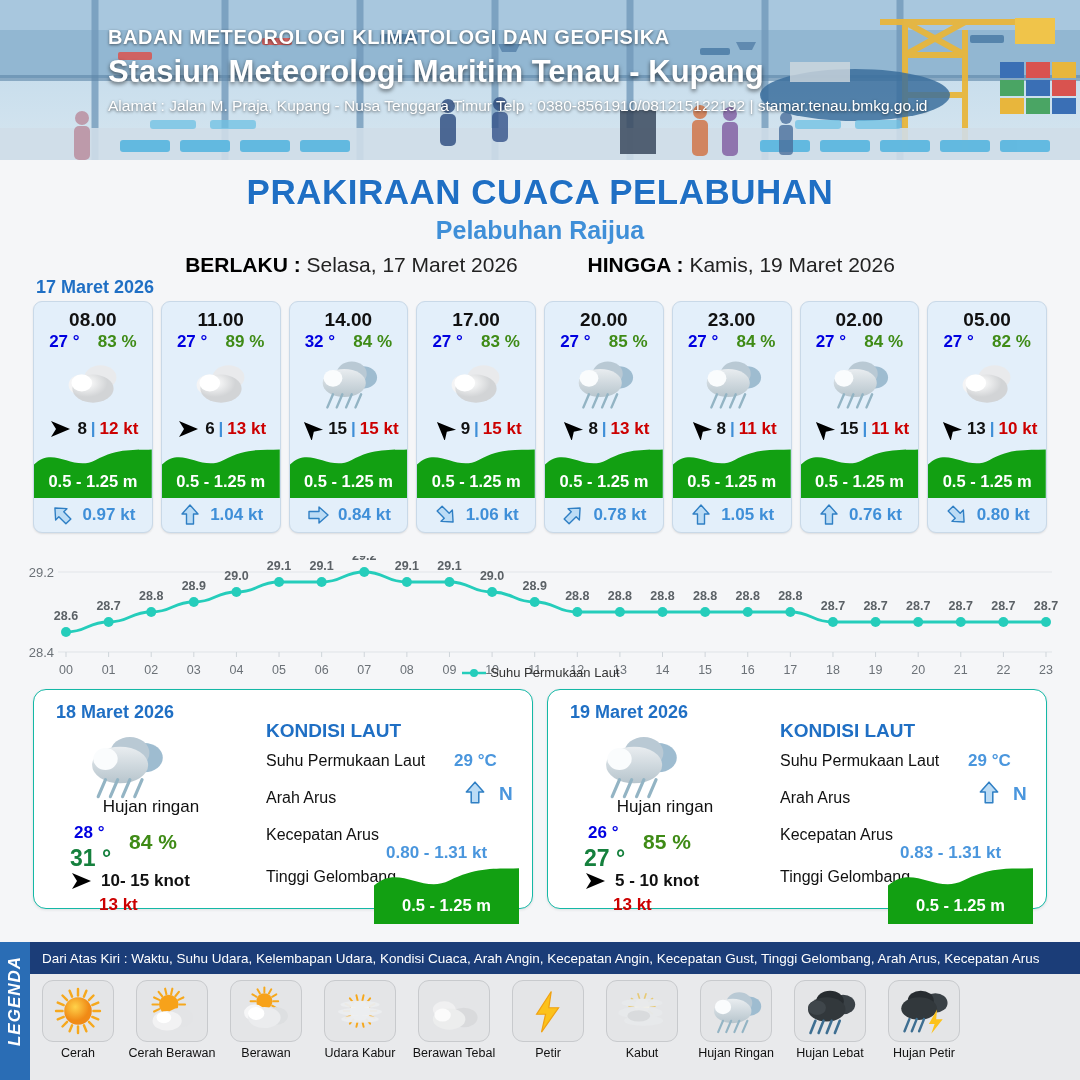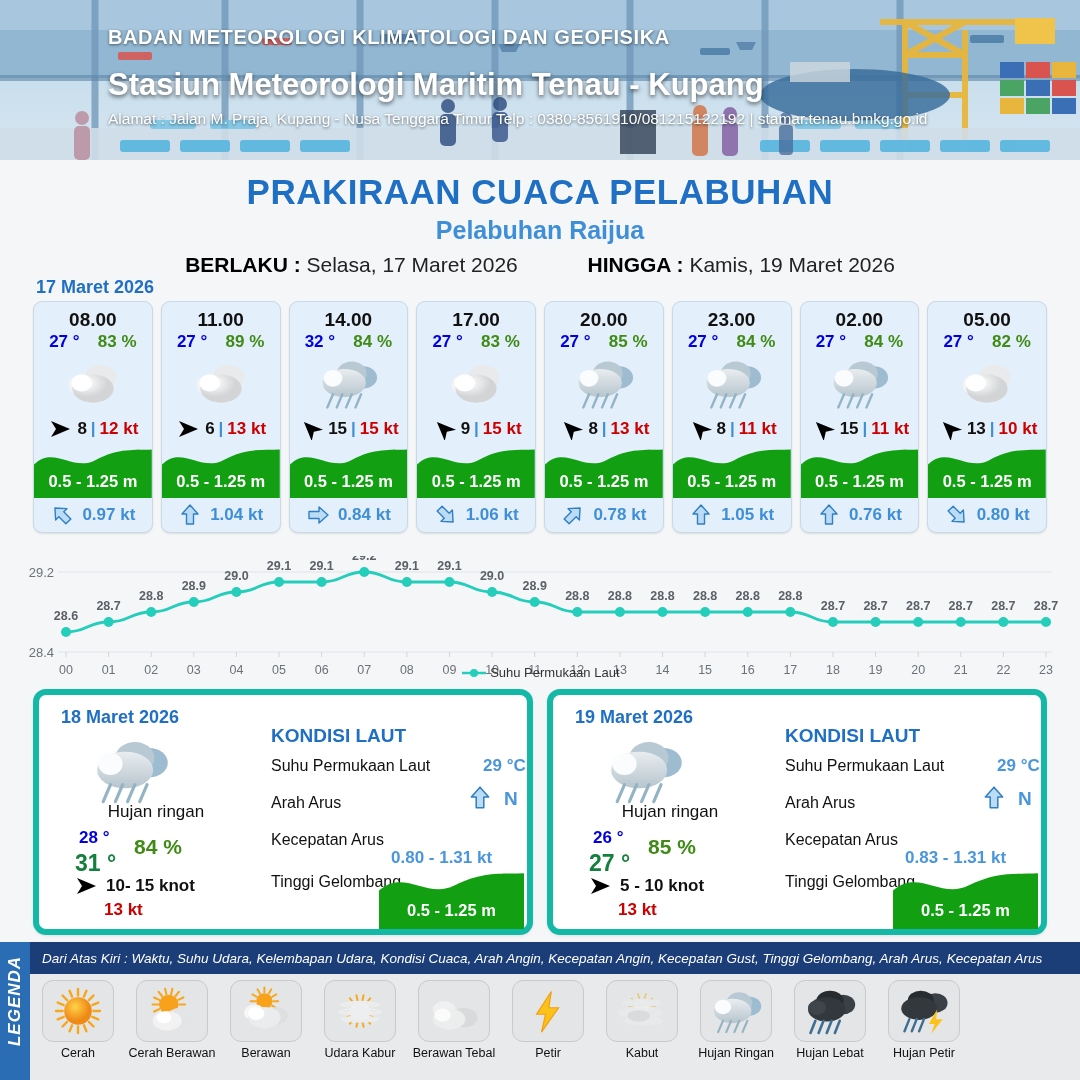--- a/index.html
+++ b/index.html
@@ -14,21 +14,21 @@
   .header{
     position:absolute; left:0; top:0; width:1080px; height:160px;
     background:
       linear-gradient(100deg, rgba(26,55,120,.88) 0%, rgba(32,68,142,.70) 28%, rgba(44,90,155,.42) 52%, rgba(70,120,175,.20) 70%, rgba(120,160,200,.06) 88%),
       linear-gradient(#bfd8e8 0%, #cfe0ec 40%, #c3d6e6 100%);
     overflow:hidden;
   }
   .hdr-scene{position:absolute;inset:0;}
   .hdr-text{position:absolute; left:108px; top:26px; color:#fff; z-index:5;}
   .hdr-line1{font-size:20px; font-weight:bold; letter-spacing:.6px; text-shadow:0 1px 3px rgba(0,0,0,.55);}
-  .hdr-line2{font-size:31px; font-weight:bold; margin-top:18px; text-shadow:0 2px 4px rgba(0,0,0,.6);}
+  .hdr-line2{font-size:31px; font-weight:bold; margin-top:5px; text-shadow:0 2px 4px rgba(0,0,0,.6);}
   .hdr-line3{font-size:15.5px; margin-top:7px; text-shadow:0 1px 3px rgba(0,0,0,.6);}
   .logo{
     position:absolute; left:5px; top:33px; width:86px; height:94px;
     background:#fff; border-radius:50%/48%; z-index:6;
     display:flex; align-items:center; justify-content:center;
     box-shadow:0 1px 4px rgba(0,0,0,.25);
   }
 
   
   .title-main{ position:absolute; top:172px; width:1080px; text-align:center;
@@ -65,53 +65,53 @@
   .c-cur{ display:flex; align-items:center; justify-content:center; gap:8px; height:34px; }
   .c-cur .val{ font-size:17px; font-weight:bold; color:#3f8fd8; }
 
   
   .chart-wrap{ position:absolute; left:0; top:556px; width:1080px; height:130px; }
   .chart-legend{ position:absolute; top:665px; width:1080px; text-align:center; font-size:13px; color:#333; }
   .chart-legend .lg-mark{ display:inline-block; width:26px; vertical-align:middle; }
 
   
   .daily{ position:absolute; left:33px; top:689px; width:1014px; display:flex; gap:14px; }
-  .dpanel{ width:500px; height:246px; background:#fff; border:6px solid #14b8a6;
+  .dpanel{ width:500px; height:220px; background:#fff; border:1px solid #14b8a6;
            border-radius:13px; position:relative; box-shadow:0 1px 3px rgba(0,0,0,.09); }
   .d-date{ position:absolute; left:22px; top:12px; font-size:18px; font-weight:bold; color:#1f6fc4; }
   .d-icon{ position:absolute; left:52px; top:36px; }
   .d-cond{ position:absolute; left:22px; top:107px; width:190px; text-align:center; font-size:17px; color:#111; }
   .d-tmin{ position:absolute; left:40px; top:133px; font-size:17px; font-weight:bold; color:#0000e0; }
   .d-tmax{ position:absolute; left:36px; top:155px; font-size:23px; font-weight:bold; color:#15803d; }
   .d-hum{ position:absolute; left:95px; top:140px; font-size:21px; font-weight:bold; color:#3f8b16; }
   .d-windrow{ position:absolute; left:34px; top:180px; display:flex; align-items:center; gap:7px; }
   .d-wind{ font-size:17px; font-weight:bold; color:#111; }
   .d-gust{ position:absolute; left:65px; top:205px; font-size:17px; font-weight:bold; color:#cc0000; }
 
   .d-sea-title{ position:absolute; left:232px; top:30px; font-size:19px; font-weight:bold; color:#1f6fc4; }
   .d-row{ position:absolute; font-size:16px; color:#111; }
   .d-r1{ left:232px; top:62px; } .d-r2{ left:232px; top:99px; }
   .d-r3{ left:232px; top:136px; } .d-r4{ left:232px; top:178px; }
   .d-v{ position:absolute; font-size:17px; font-weight:bold; color:#4a96dd; }
-  .d-sst{ left:420px; top:61px;margin-left:24px; }
+  .d-sst{ left:420px; top:61px; }
   .d-dirn{ left:465px; top:93px; font-size:19px; }
   .d-dirarrow{ position:absolute; left:428px; top:90px; }
   .d-spd{ left:352px; top:153px; }
   .d-wavebox{ position:absolute; left:340px; top:172px; width:145px; height:62px; }
   .d-wavebox svg{ width:100%; height:62px; display:block; }
   .d-wavebox span{ position:absolute; left:0; right:0; bottom:9px; text-align:center;
      font-size:16.5px; font-weight:bold; color:#fff; }
 
   
   .legenda{ position:absolute; left:0; top:942px; width:1080px; height:138px; background:#e9eaec; }
   .leg-side{ position:absolute; left:0; top:0; width:30px; height:138px; background:#2a6db5; }
   .leg-side span{ position:absolute; left:-39px; top:49px; width:108px; text-align:center;
     transform:rotate(-90deg); color:#fff; font-size:17px; font-weight:bold; font-style:italic; letter-spacing:1px;}
   .leg-bar{ position:absolute; left:30px; top:0; width:1050px; height:32px; background:#1b3d78;
-    color:#fff; font-size:13.5px; font-style:italic; display:flex; align-items:center; padding-left:12px;}
+    color:#fff; font-size:13.5px; display:flex; align-items:center; padding-left:12px;}
   .leg-items{ position:absolute; left:34px; top:38px; width:1040px; display:flex; gap:6px; }
   .leg-item{ width:88px; text-align:center; }
   .leg-box{ width:72px; height:62px; margin:0 auto; background:#e4e5e7; border:1px solid #c8cacd;
             border-radius:11px; display:flex; align-items:center; justify-content:center; }
   .leg-cap{ font-size:12.5px; color:#111; margin-top:4px; }
 </style>
 </head>
 <body>
 
 <div class="header">

